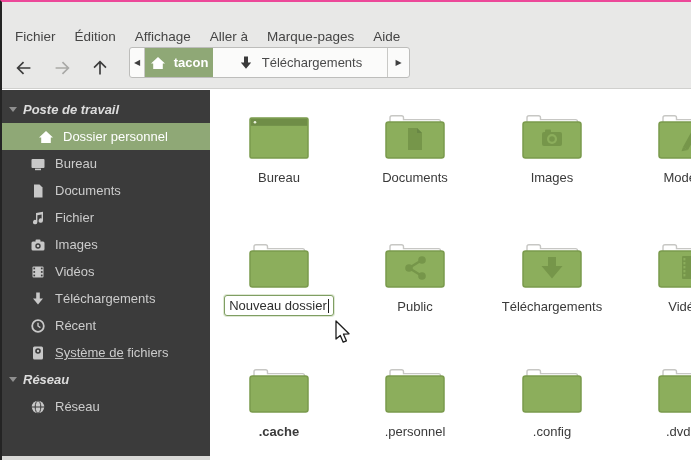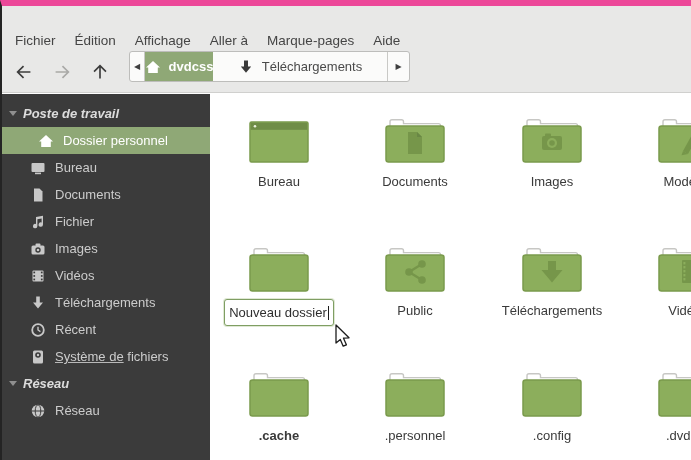--- a/index.html
+++ b/index.html
@@ -1,19 +1,19 @@
 <!DOCTYPE html>
 <html><head>
 <meta charset="utf-8">
 <style>
   * { margin:0; padding:0; box-sizing:border-box; }
   html,body { width:691px; height:460px; overflow:hidden; background:#fff;
     font-family:"Liberation Sans", sans-serif; }
   .window { position:relative; width:691px; height:460px; background:#fff;
-    border-top:6px solid #ec4899; border-left:2px solid #242424; }
+    border-top:2px solid #ec4899; border-left:2px solid #242424; }
 
   
   .header { position:absolute; left:0; top:0; right:0; height:87px;
     background:#e8e8e7; border-bottom:1px solid #d0d0ce; }
   .menubar { display:flex; align-items:center; gap:19px; height:50px;
     padding:18px 0 0 13px; color:#454545; font-size:13.5px; }
   .menu-item { cursor:default; }
   .toolbar { position:relative; height:37px; }
   .nav-btn { position:absolute; top:2px; width:26px; height:28px;
     display:flex; align-items:center; justify-content:center; }
@@ -43,21 +43,21 @@
     border-right:4px solid transparent; border-top:5px solid #8f8f8f; }
   .sicon { width:16px; height:16px; flex:0 0 16px; display:block; }
   .underlined { text-decoration:underline; text-decoration-color:#b9b9b9; }
 
   
   .main { position:absolute; left:208px; top:88px; right:0; bottom:0;
     background:#ffffff; overflow:hidden; }
   .cell { position:absolute; width:134px; text-align:center; }
   .cell svg.big { display:block; margin:0 auto; }
   .cell .flabel { margin-top:9px; font-size:13px; color:#3a3a3a; }
-  .rename-box { margin:5px auto 0; width:110px; height:27px; background:#ffffff;
+  .rename-box { margin:5px auto 0; width:110px; height:21px; background:#ffffff;
     border:1px solid #7f9e63; border-radius:3px; box-shadow:0 0 0 1px #dfe8d4;
     font-size:13px; color:#2e2e2e; display:flex; align-items:center;
     justify-content:center; white-space:nowrap; }
   .caret { display:inline-block; width:1px; height:14px; background:#1a1a1a;
     margin-left:1px; }
 
   .cursor { position:absolute; left:330px; top:317px; width:18px; height:27px; }
 </style>
 </head>
 <body>
@@ -97,21 +97,21 @@
         <svg width="22" height="22" viewBox="0 0 24 24" fill="none" stroke="#3c3c3c" stroke-width="1.8">
             <path d="M12 19 V5.5 M5.5 11.5 L12 5 L18.5 11.5"></path>
           </svg>
       </div>
       <div class="breadcrumb">
         <div class="crumb-scroll">◀</div>
         <div class="crumb active">
           <svg class="sicon" width="14" height="14" viewBox="0 0 16 16" fill="#ffffff">
               <path d="M8 2 L15 8.4 H12.8 V14 H3.2 V8.4 H1 Z"></path>
             </svg>
-          <span>dvdcss</span>
+          <span>tacon</span>
         </div>
         <div class="crumb plain">
           <svg class="sicon" width="15" height="15" viewBox="0 0 16 16" fill="#3a3a3a">
               <path d="M6 1.5 H10 V7.5 H13.2 L8 13.8 L2.8 7.5 H6 Z"></path>
             </svg>
           <span>Téléchargements</span>
         </div>
         <div class="crumb-scroll right">▶</div>
       </div>
     </div>

